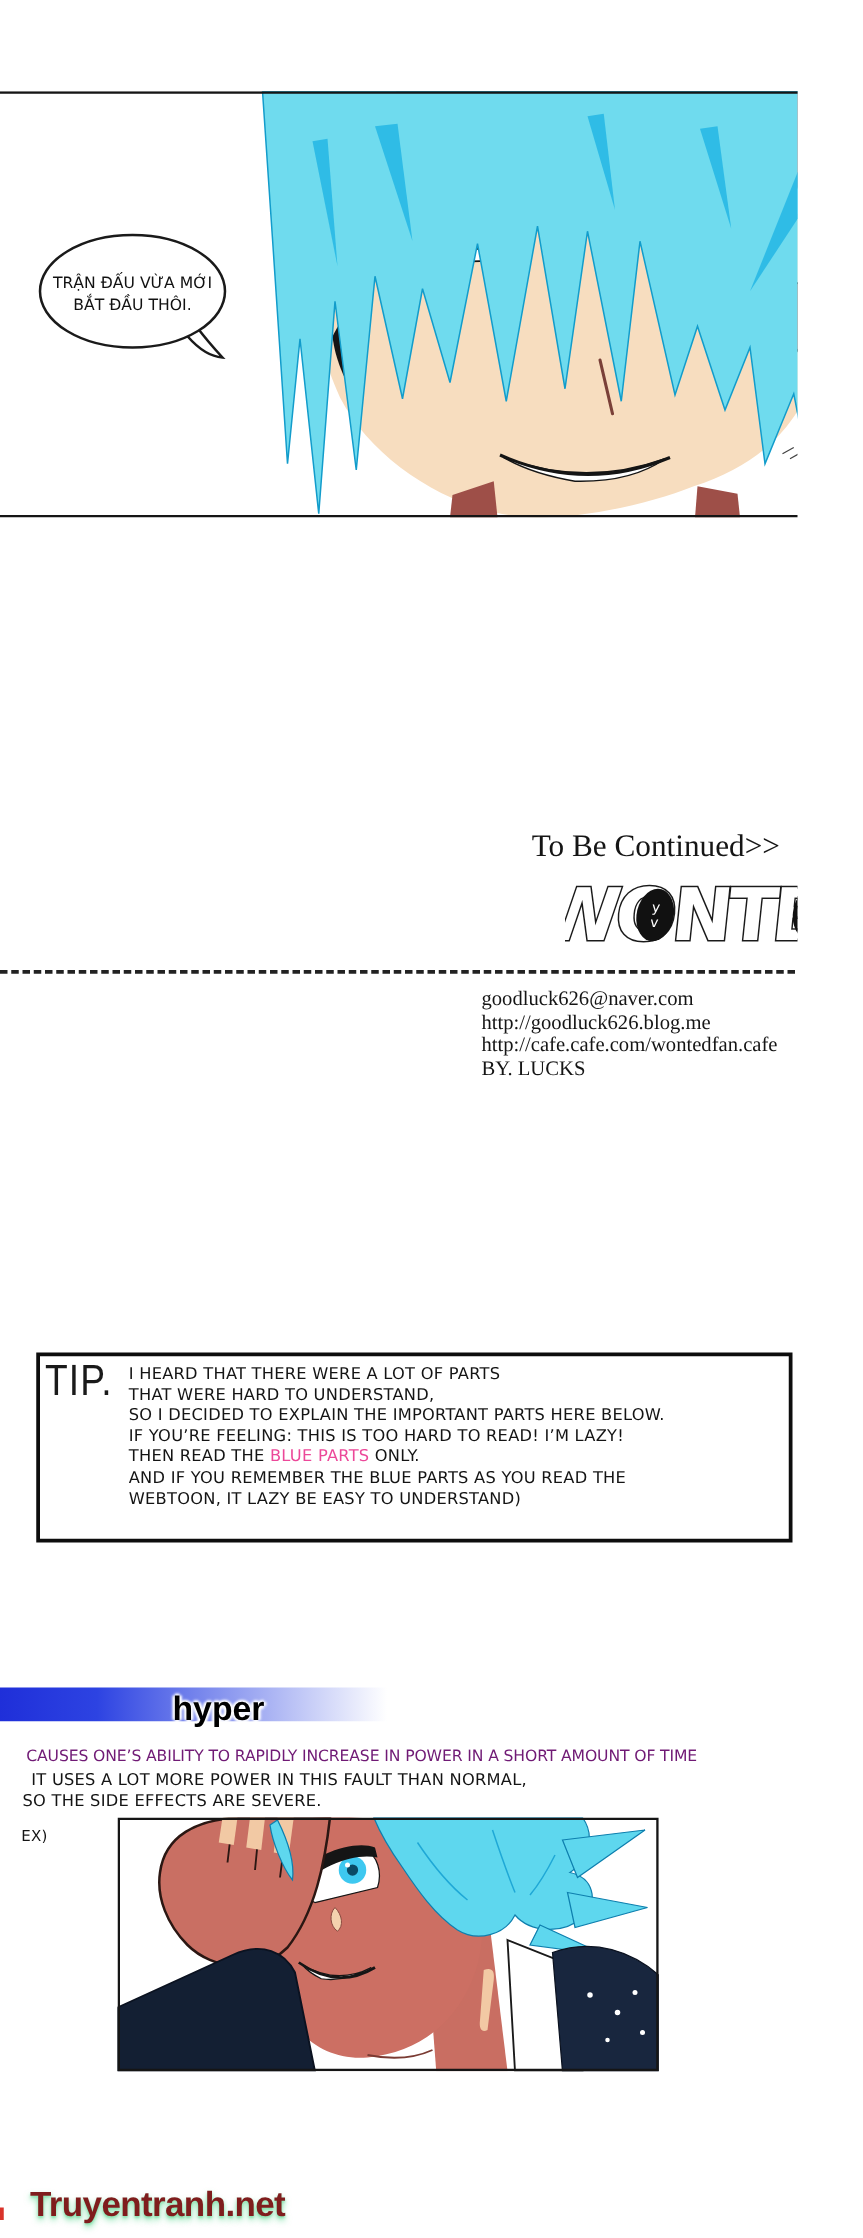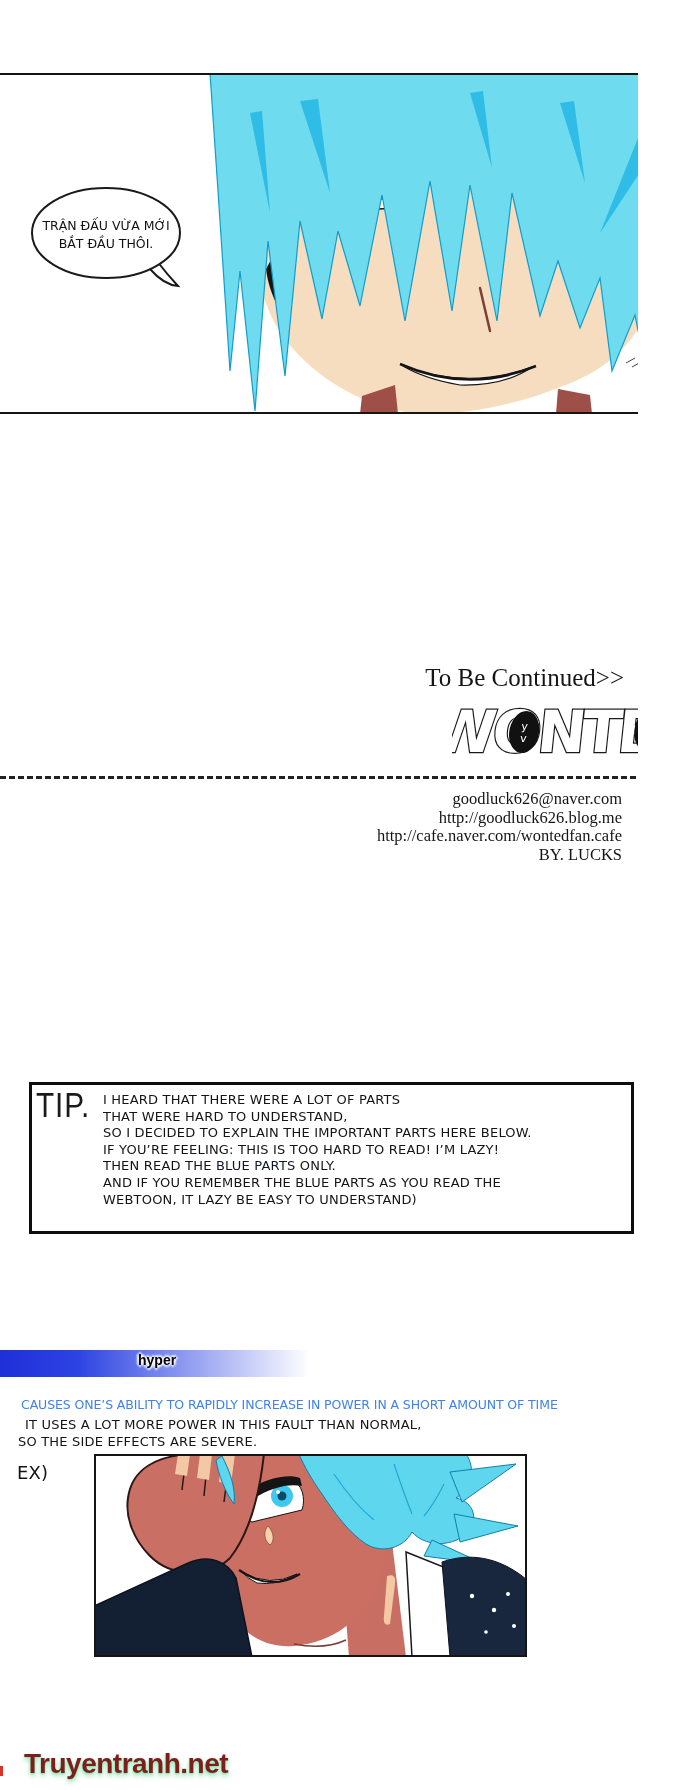--- a/index.html
+++ b/index.html
@@ -4,35 +4,35 @@
 <style>
   html,body{margin:0;padding:0;background:#ffffff;}
   .page{position:relative;width:638px;height:1790px;background:#fff;overflow:hidden;
         font-family:"DejaVu Sans",sans-serif;margin-top:16px;}
   .abs{position:absolute;}
   .comic{font-family:"DejaVu Sans",sans-serif;color:#141414;font-size:13px;
          letter-spacing:.2px;white-space:nowrap;}
   .serif{font-family:"Liberation Serif",serif;color:#151515;}
   .continued{top:648px;right:14px;font-size:25px;}
   .divider{top:760px;left:0;width:690px;border-top:3px dashed #222;height:0;}
-  .credits{top:774px;right:16px;text-align:right;font-size:16.5px;line-height:18.5px;}
+  .credits{top:774px;right:16px;text-align:left;font-size:16.5px;line-height:18.5px;}
   .tip-box{left:29px;top:1066px;width:599px;height:146px;border:3px solid #0d0d0d;background:#fff;}
   .tip-label{left:36px;top:1069px;font-family:"Liberation Sans",sans-serif;font-size:35px;
              color:#1a1a1a;transform:scaleX(.85);transform-origin:left top;letter-spacing:1px;}
   .tip-text{left:103px;top:1076px;line-height:16.6px;}
-  .blue{color:#0f172a;}
+  .blue{color:#ec4899;}
   .hyper-bar{left:0;top:1334px;width:430px;height:27px;
              background:linear-gradient(90deg,#1f2fd9 0%,#2d43e2 18%,#8a97ef 42%,#ffffff 72%,#ffffff 100%);}
   .hyper-label{left:102px;top:1336px;font-family:"Liberation Sans",sans-serif;font-weight:bold;
-               font-size:14px;color:#000;
+               font-size:27px;color:#000;
                text-shadow:-2px 0 2px #fff,2px 0 2px #fff,0 -2px 2px #fff,0 2px 2px #fff;padding-left:36px;}
-  .hyper-blue{left:21px;top:1381px;font-size:12.5px;letter-spacing:-.1px;color:#3b82f6;}
+  .hyper-blue{left:21px;top:1381px;font-size:12.5px;letter-spacing:-.1px;color:#701a75;}
   .hyper-d1{left:25px;top:1401px;}
   .hyper-d2{left:18px;top:1418px;}
-  .ex-label{left:17px;top:1446px;font-size:18px;}
+  .ex-label{left:17px;top:1446px;font-size:12px;}
   .footer{left:24px;top:1732px;font-family:"Liberation Sans",sans-serif;font-weight:bold;
           font-size:28px;color:#7f1d1d;letter-spacing:-.5px;
           text-shadow:0 3px 5px rgba(46,204,113,.55),0 1px 2px rgba(46,204,113,.4);}
   .red-mark{left:0;top:1750px;width:3px;height:10px;background:#d9332a;}
 </style>
 </head>
 <body>
 
 <div class="page">
 
@@ -107,21 +107,21 @@
       <ellipse cx="186" cy="44" rx="13" ry="20" fill="#111"></ellipse>
       <text x="186" y="52" text-anchor="middle" font-size="16" fill="#fff" font-family="DejaVu Sans, sans-serif" transform="rotate(12 186 44)">?</text>
     </g>
   </svg>
 
   <div class="abs divider"></div>
 
   <div class="abs serif credits">
     <div>goodluck626@naver.com</div>
     <div>http://goodluck626.blog.me</div>
-    <div>http://cafe.naver.com/wontedfan.cafe</div>
+    <div>http://cafe.cafe.com/wontedfan.cafe</div>
     <div>BY. LUCKS</div>
   </div>
 
   <div class="abs tip-box"></div>
   <div class="abs tip-label">TIP.</div>
   <div class="abs comic tip-text">
     <div>I HEARD THAT THERE WERE A LOT OF PARTS</div>
     <div>THAT WERE HARD TO UNDERSTAND,</div>
     <div>SO I DECIDED TO EXPLAIN THE IMPORTANT PARTS HERE BELOW.</div>
     <div>IF YOU’RE FEELING: THIS IS TOO HARD TO READ! I’M LAZY!</div>

